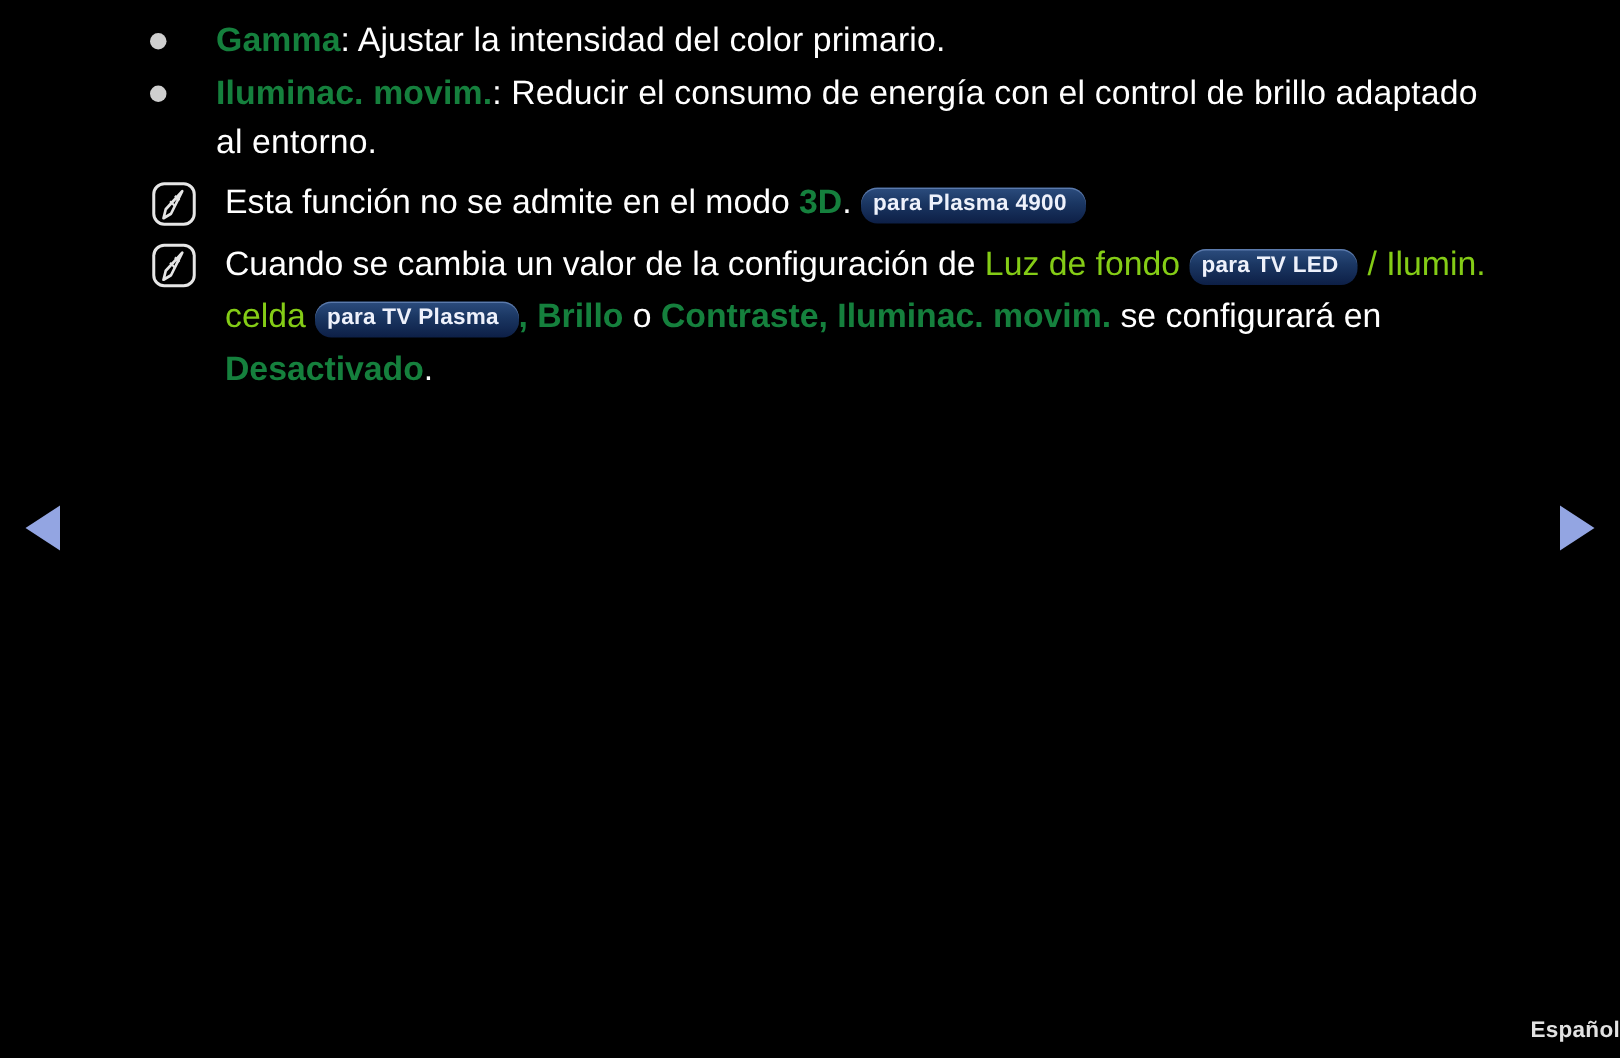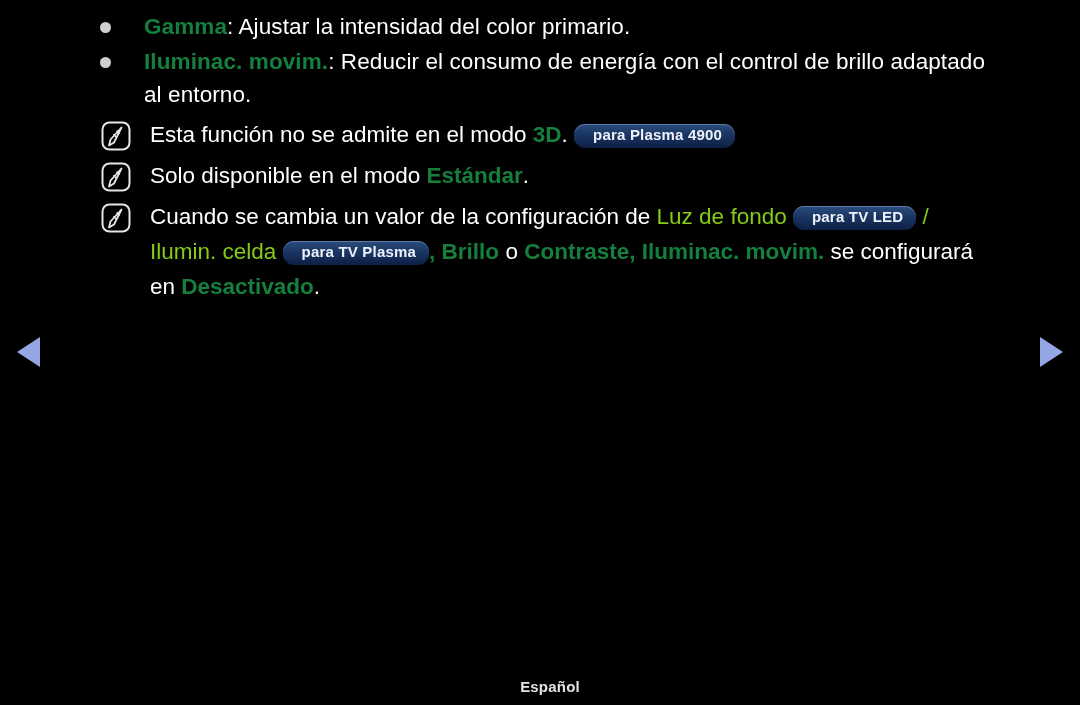--- a/index.html
+++ b/index.html
@@ -83,21 +83,21 @@
   }
   .kw-reg {       
     color: #84cc16;
   }
   .plain { color: #ffffff; }
 
   
   .badge {
     display: inline-block;
     vertical-align: 2px;
-    padding: 1px 13px 3px 19px;
+    padding: 1px 13px 3px 8px;
     border-radius: 11px;
     font-size: 15px;
     font-weight: bold;
     line-height: 20px;
     color: #eef1fb;
     background: linear-gradient(to bottom, #2c4d7e 0%, #1b3763 42%, #0d1f46 100%);
     box-shadow: inset 0 1px 0 rgba(150,180,230,0.45);
     letter-spacing: 0.2px;
     white-space: nowrap;
   }
@@ -121,23 +121,23 @@
     top: 337px;
     border-top: 15px solid transparent;
     border-bottom: 15px solid transparent;
     border-left: 23px solid #93a5e2;
   }
 
   
   .footer-lang {
     position: absolute;
     left: 0;
-    right: 16px;
+    right: 0;
     top: 678px;
-    text-align: center;
+    text-align: right;
     font-size: 15px;
     font-weight: bold;
     color: #e2e2e2;
     letter-spacing: 0.2px;
     margin-left: 36px;
   }
 </style>
 </head>
 <body>
 
@@ -161,31 +161,20 @@
           <rect x="2.5" y="2.5" width="27" height="27" rx="7" ry="7" fill="none" stroke="#e6e6e6" stroke-width="2"></rect>
           <path d="M21.5 7.5 L10.5 19.5 L9 25.5 L14 22.5 Z" fill="none" stroke="#e6e6e6" stroke-width="1.8" stroke-linejoin="round"></path>
           <path d="M16.6 10.6 L19.6 13.6" stroke="#e6e6e6" stroke-width="1.5"></path>
           <path d="M13.4 14.2 L16.4 17.2" stroke="#e6e6e6" stroke-width="1.5"></path>
         </svg>
       </span>
       <div class="note-text"><span class="plain">Esta función no se admite en el modo </span><span class="kw">3D</span><span class="plain">.</span>
         <span class="badge">para Plasma 4900</span></div>
     </div>
 
-    <div class="note-row">
-      <span class="note-icon">
-        <svg width="32" height="32" viewBox="0 0 32 32" aria-hidden="true">
-          <rect x="2.5" y="2.5" width="27" height="27" rx="7" ry="7" fill="none" stroke="#e6e6e6" stroke-width="2"></rect>
-          <path d="M21.5 7.5 L10.5 19.5 L9 25.5 L14 22.5 Z" fill="none" stroke="#e6e6e6" stroke-width="1.8" stroke-linejoin="round"></path>
-          <path d="M16.6 10.6 L19.6 13.6" stroke="#e6e6e6" stroke-width="1.5"></path>
-          <path d="M13.4 14.2 L16.4 17.2" stroke="#e6e6e6" stroke-width="1.5"></path>
-        </svg>
-      </span>
-      <div class="note-text"><span class="plain">Solo disponible en el modo </span><span class="kw">Estándar</span><span class="plain">.</span></div>
-    </div>
 
     <div class="note-row">
       <span class="note-icon">
         <svg width="32" height="32" viewBox="0 0 32 32" aria-hidden="true">
           <rect x="2.5" y="2.5" width="27" height="27" rx="7" ry="7" fill="none" stroke="#e6e6e6" stroke-width="2"></rect>
           <path d="M21.5 7.5 L10.5 19.5 L9 25.5 L14 22.5 Z" fill="none" stroke="#e6e6e6" stroke-width="1.8" stroke-linejoin="round"></path>
           <path d="M16.6 10.6 L19.6 13.6" stroke="#e6e6e6" stroke-width="1.5"></path>
           <path d="M13.4 14.2 L16.4 17.2" stroke="#e6e6e6" stroke-width="1.5"></path>
         </svg>
       </span>

